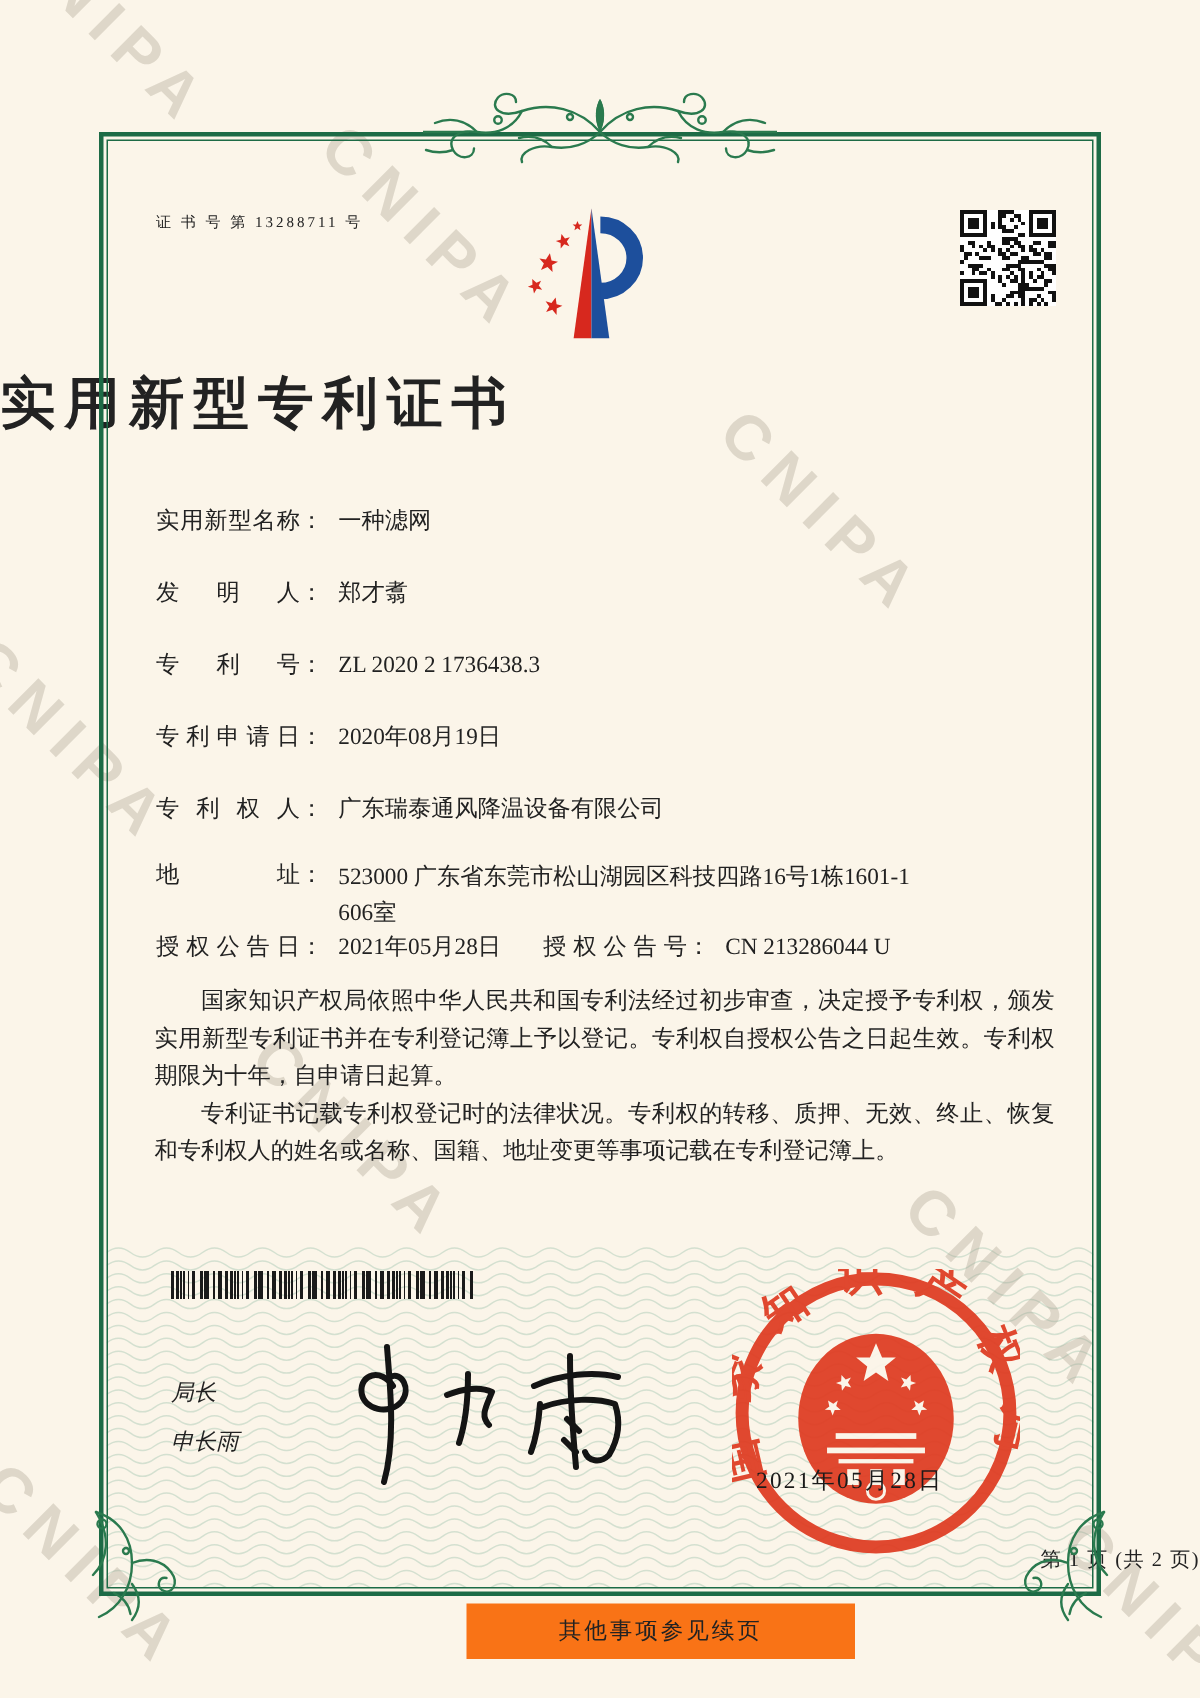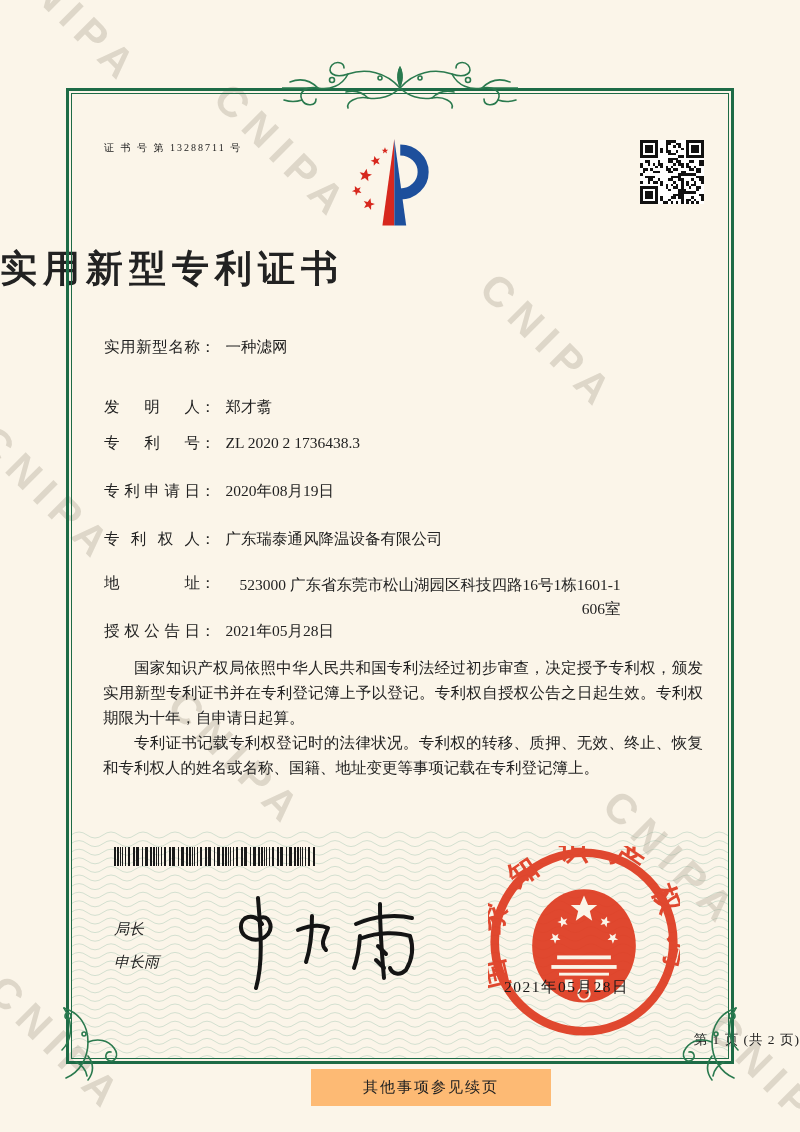--- a/index.html
+++ b/index.html
@@ -22,38 +22,38 @@
   
   .certno{position:absolute;left:104px;top:141px;font-size:10px;letter-spacing:2px;z-index:2;}
   .logo{position:absolute;left:340px;top:138px;z-index:2;}
   .qr{position:absolute;left:640px;top:140px;z-index:2;}
   .title{position:absolute;left:0;right:0;top:244px;text-align:left;font-size:37px;
          font-weight:bold;letter-spacing:6px;z-index:2;}
   
   .row{position:absolute;left:104px;font-size:15.5px;z-index:2;white-space:nowrap;}
   .lbl{display:inline-block;width:96px;text-align:justify;text-align-last:justify;vertical-align:top;}
   .val{margin-left:10px;}
-  .addrval{display:inline-block;margin-left:24px;vertical-align:top;line-height:24px;white-space:normal;text-align:right;}
+  .addrval{display:inline-block;margin-left:10px;vertical-align:top;line-height:24px;white-space:normal;}
   .row2{position:absolute;left:362px;font-size:15.5px;z-index:2;white-space:nowrap;}
   .lbl2{display:inline-block;width:96px;text-align:justify;text-align-last:justify;}
   
   .paras{position:absolute;left:103px;top:655px;width:600px;font-size:15.5px;line-height:25px;
          text-align:justify;z-index:2;}
   .paras p{margin:0;text-indent:2em;}
   
   .barcode{position:absolute;left:114px;top:847px;z-index:2;}
   .director{position:absolute;left:114px;top:912px;font-size:15px;line-height:33px;z-index:2;
             font-family:"Liberation Sans","DejaVu Sans",sans-serif;font-style:italic;}
   .sig{position:absolute;left:228px;top:890px;z-index:2;}
   .seal{position:absolute;left:488px;top:846px;z-index:2;}
   .seal-date{position:absolute;left:504px;top:977px;font-size:15.5px;letter-spacing:1.5px;
              color:#1a1a1a;z-index:3;}
   .pageinfo{position:absolute;left:0;right:0;top:1031px;text-align:right;font-size:13.5px;
             letter-spacing:1px;z-index:2;}
-  .footnote{position:absolute;left:311px;top:1069px;width:240px;background:#fdba74;
+  .footnote{position:absolute;left:311px;top:1069px;width:259px;background:#f97316;
             text-align:center;font-size:15px;letter-spacing:2px;padding:9px 0;z-index:2;}
 </style>
 </head>
 <body>
 
 <div class="page">
 
   <svg width="0" height="0" style="position:absolute" aria-hidden="true">
     <defs>
       <path id="star" d="M0,-10 L2.9,-3.1 L9.5,-3.1 L4.2,1.2 L5.9,8.1 L0,4 L-5.9,8.1 L-4.2,1.2 L-9.5,-3.1 L-2.9,-3.1 Z"></path>
@@ -343,37 +343,40 @@
         <rect x="20" y="24" width="1" height="1"></rect>
         <rect x="22" y="24" width="1" height="1"></rect>
       </g>
   </svg>
 
   <div class="title">实用新型专利证书</div>
 
   <div class="row" style="top:337px">
     <span class="lbl">实用新型名称</span><span>：</span><span class="val">一种滤网</span>
   </div>
-  <div class="row" style="top:397px">
+  <div class="row" style="top:385px">
     <span class="lbl">发明人</span><span>：</span><span class="val">郑才翥</span>
   </div>
   <div class="row" style="top:433px">
     <span class="lbl">专利号</span><span>：</span><span class="val">ZL 2020 2 1736438.3</span>
   </div>
   <div class="row" style="top:481px">
     <span class="lbl">专利申请日</span><span>：</span><span class="val">2020年08月19日</span>
   </div>
   <div class="row" style="top:529px">
     <span class="lbl">专利权人</span><span>：</span><span class="val">广东瑞泰通风降温设备有限公司</span>
   </div>
   <div class="row" style="top:573px">
     <span class="lbl">地址</span><span>：</span><span class="addrval"><span>523000 广东省东莞市松山湖园区科技四路16号1栋1601-1</span><br><span>606室</span></span>
   </div>
   <div class="row" style="top:621px">
     <span class="lbl">授权公告日</span><span>：</span><span class="val">2021年05月28日</span>
+  </div>
+  <div class="row2" style="top:621px">
+    <span class="lbl2">授权公告号</span><span>：</span><span class="val">CN 213286044 U</span>
   </div>
 
   <div class="paras">
     <p>国家知识产权局依照中华人民共和国专利法经过初步审查，决定授予专利权，颁发实用新型专利证书并在专利登记簿上予以登记。专利权自授权公告之日起生效。专利权期限为十年，自申请日起算。</p>
     <p>专利证书记载专利权登记时的法律状况。专利权的转移、质押、无效、终止、恢复和专利权人的姓名或名称、国籍、地址变更等事项记载在专利登记簿上。</p>
   </div>
 
   <svg class="barcode" id="barcode" width="206" height="19" viewBox="0 0 206 19" shape-rendering="crispEdges" fill="#1a1a1a">
       <rect x="0" y="0" width="2" height="19"></rect>
       <rect x="3" y="0" width="2" height="19"></rect>

